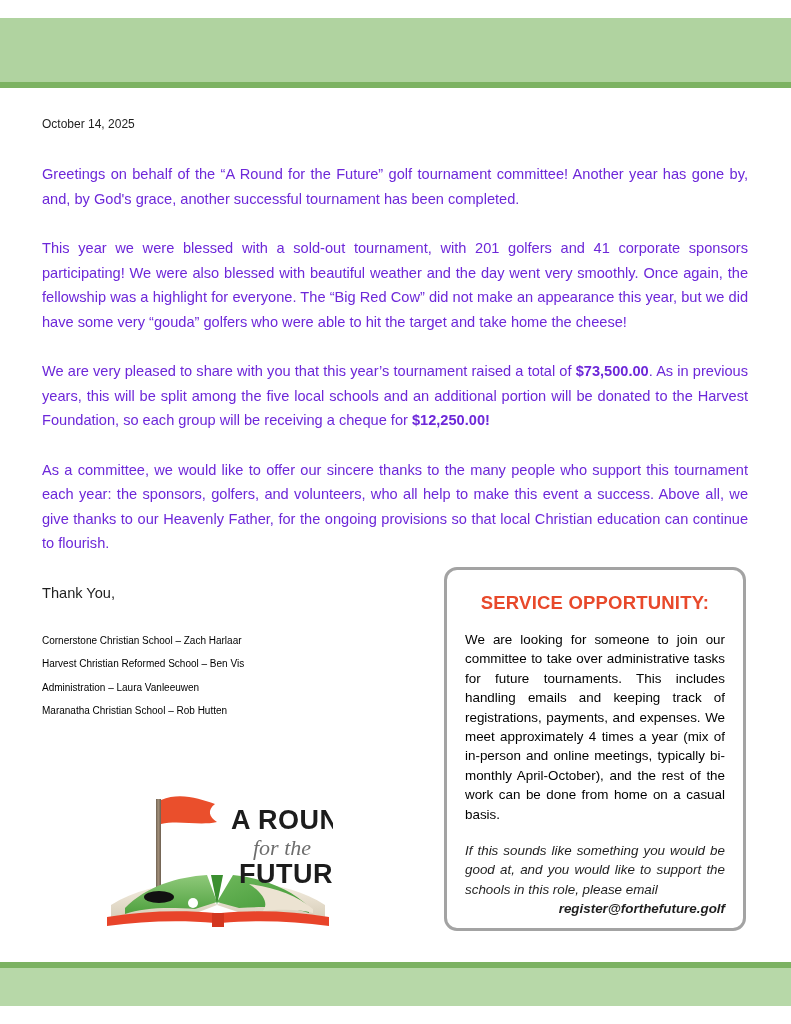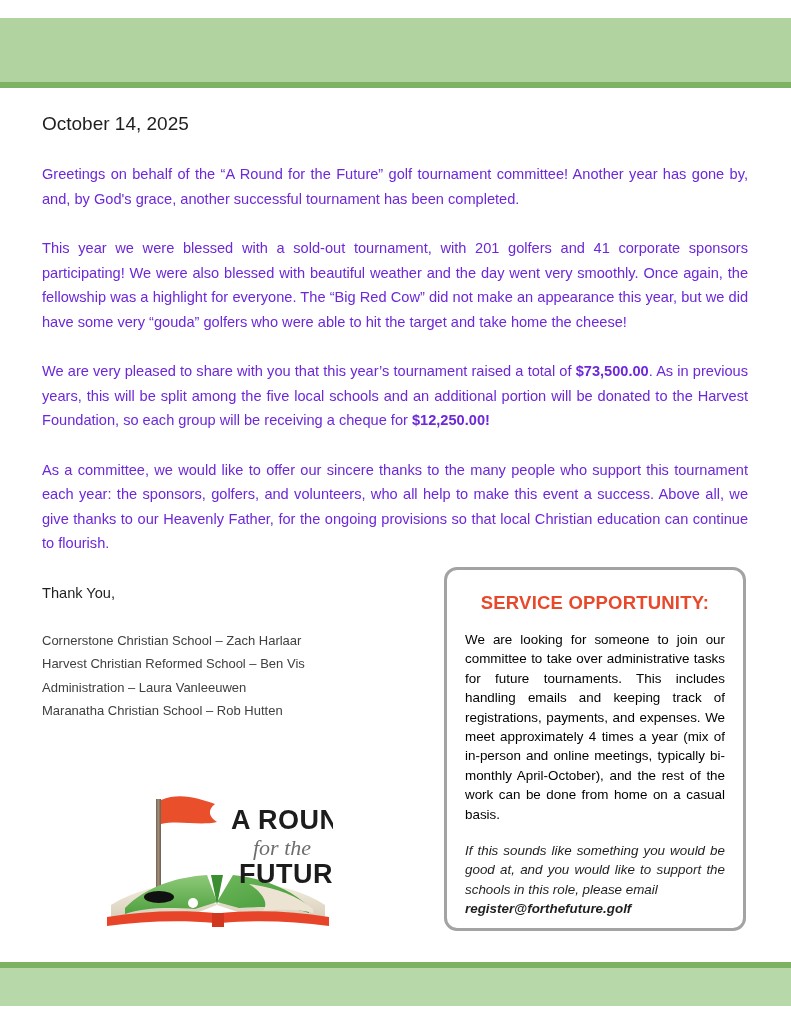--- a/index.html
+++ b/index.html
@@ -45,21 +45,21 @@
 
   
   .page {
     position: absolute;
     left: 42px;
     top: 112px;
     width: 706px;
   }
 
   .letter-date {
-    font-size: 19px;
+    font-size: 12px;
     line-height: 24px;
     color: #1f1f1f;
     margin: 0 0 26px 0;
   }
 
   p.body-para {
     margin: 0 0 25px 0;
     font-size: 14.6px;
     line-height: 24.5px;
     text-align: justify;
@@ -74,23 +74,23 @@
     line-height: 24px;
     margin: 0 0 24px 0;
   }
 
   .signatures {
     margin: 0;
     padding: 0;
     list-style: none;
   }
   .signatures li {
-    font-size: 13px;
+    font-size: 10px;
     line-height: 23.5px;
-    color: #404040;
+    color: #000000;
     white-space: pre;
   }
 
   
   .callout {
     position: absolute;
     left: 444px;
     top: 567px;
     width: 302px;
     height: 364px;
@@ -125,21 +125,21 @@
     margin: 0;
   }
   .callout-italic b {
     font-weight: bold;
     font-style: italic;
   }
   .callout-email {
     display: block;
     font-weight: bold;
     font-style: italic;
-    text-align: left;
+    text-align: right;
   }
 
   
   .logo {
     position: absolute;
     left: 103px;
     top: 787px;
     width: 230px;
     height: 145px;
   }

